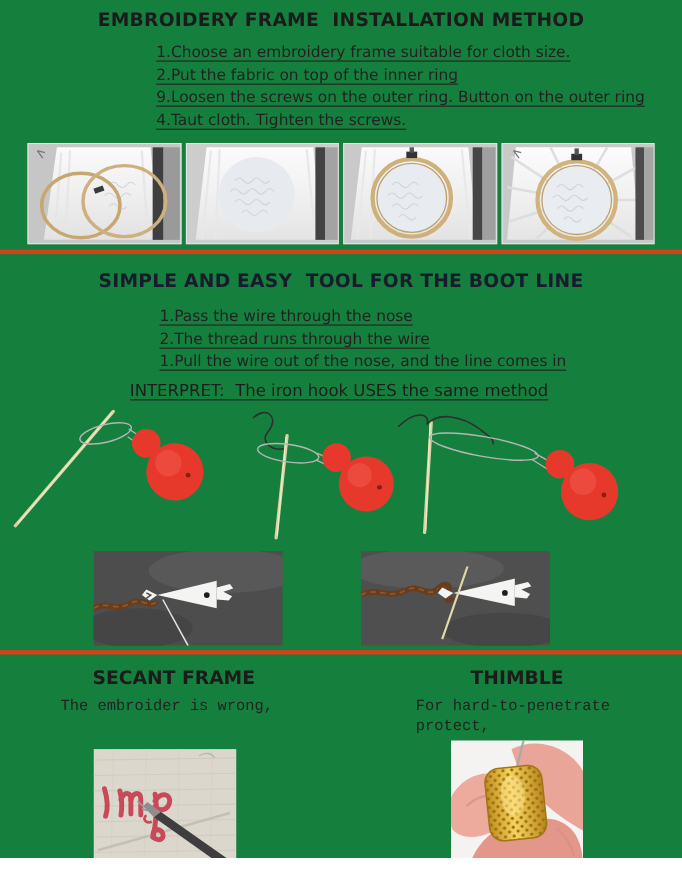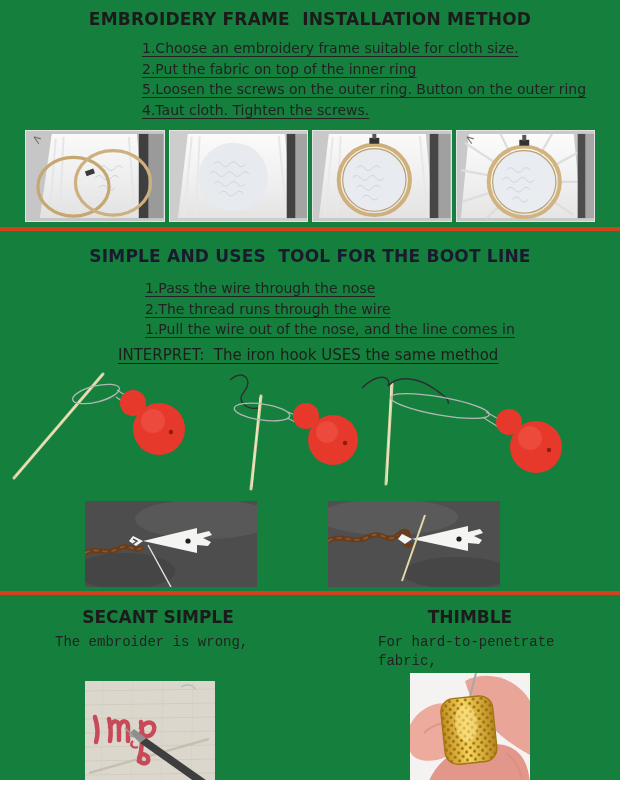--- a/index.html
+++ b/index.html
@@ -49,21 +49,21 @@
 </head>
 <body>
 
 <div class="page">
 
   <div class="sec-title s1 t">EMBROIDERY FRAME  INSTALLATION METHOD</div>
 
   <div class="steps">
     <span class="step t">1.Choose an embroidery frame suitable for cloth size.</span>
     <span class="step t">2.Put the fabric on top of the inner ring</span>
-    <span class="step t">5.Loosen the screws on the outer ring. Button on the outer ring</span>
+    <span class="step t">9.Loosen the screws on the outer ring. Button on the outer ring</span>
     <span class="step t">4.Taut cloth. Tighten the screws.</span>
   </div>
 
   <div class="hoop-row">
 
     <div class="hoop-photo">
       <svg viewBox="0 0 139 92" preserveAspectRatio="none">
         <defs>
             <linearGradient id="sat1" x1="0" y1="0" x2="0" y2="1">
           <stop offset="0" stop-color="#fafafa"></stop>
@@ -164,21 +164,21 @@
         <rect x="66" y="4" width="4" height="6" fill="#555"></rect>
         <path d="M10,6 l5,7 M10,6 l7,2" stroke="#777" stroke-width="1.2" fill="none"></path>
         <rect x="122" y="3" width="8" height="86" fill="#4c4c4c"></rect>
         <rect x="130" y="3" width="9" height="86" fill="#a6a6a6"></rect>
       </svg>
     </div>
   </div>
 
   <div class="divider d1"></div>
 
-  <div class="sec-title s2 t">SIMPLE AND USES  TOOL FOR THE BOOT LINE</div>
+  <div class="sec-title s2 t">SIMPLE AND EASY  TOOL FOR THE BOOT LINE</div>
 
   <div class="steps s2">
     <span class="step t">1.Pass the wire through the nose</span>
     <span class="step t">2.The thread runs through the wire</span>
     <span class="step t">1.Pull the wire out of the nose, and the line comes in</span>
   </div>
   <div class="note t">INTERPRET:  The iron hook USES the same method</div>
 
   <div class="threader-art">
     <svg viewBox="0 0 620 125">
@@ -249,28 +249,28 @@
         <path d="M84,38 L74,33 L70,38 L77,43 Z" fill="#f4f4f2"></path>
         <circle cx="131" cy="38" r="2.6" fill="#1e1e1e"></circle>
         <line x1="97" y1="14" x2="74" y2="80" stroke="#e3d9a8" stroke-width="2"></line>
       </svg>
     </div>
   </div>
 
   <div class="divider d2"></div>
 
   <div class="bottom">
-    <div class="col-title left t">SECANT SIMPLE</div>
+    <div class="col-title left t">SECANT FRAME</div>
     <div class="col-desc left">
       <div class="t">The embroider is wrong,</div>
     </div>
 
     <div class="col-title right t">THIMBLE</div>
     <div class="col-desc right">
-      <div class="t">For hard-to-penetrate fabric,</div>
+      <div class="t">For hard-to-penetrate protect,</div>
     </div>
 
     <div class="bphoto linen">
       <svg viewBox="0 0 130 108" preserveAspectRatio="none">
         <rect width="130" height="108" fill="#dcd7cd"></rect>
         <g stroke="#cdc7ba" stroke-width="1" opacity="0.7">
           <line x1="0" y1="10" x2="130" y2="8"></line>
             <line x1="0" y1="24" x2="130" y2="22"></line>
             <line x1="0" y1="38" x2="130" y2="36"></line>
           <line x1="0" y1="52" x2="130" y2="50"></line>

